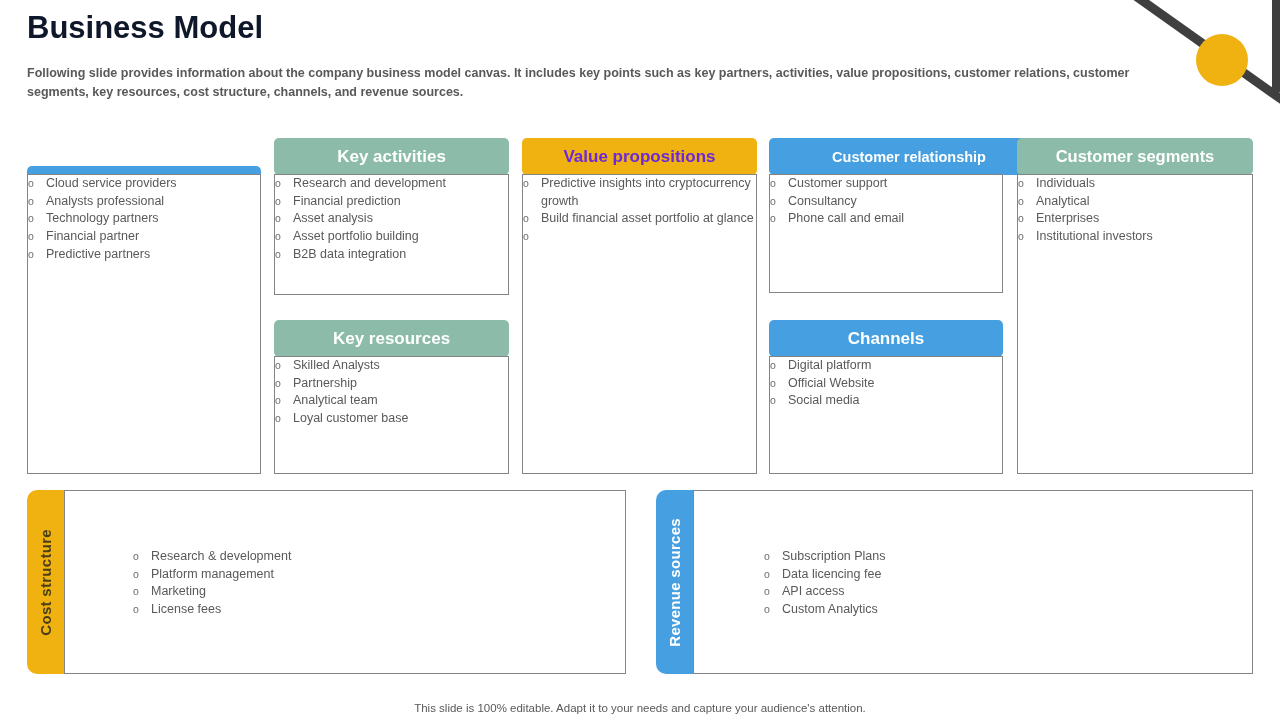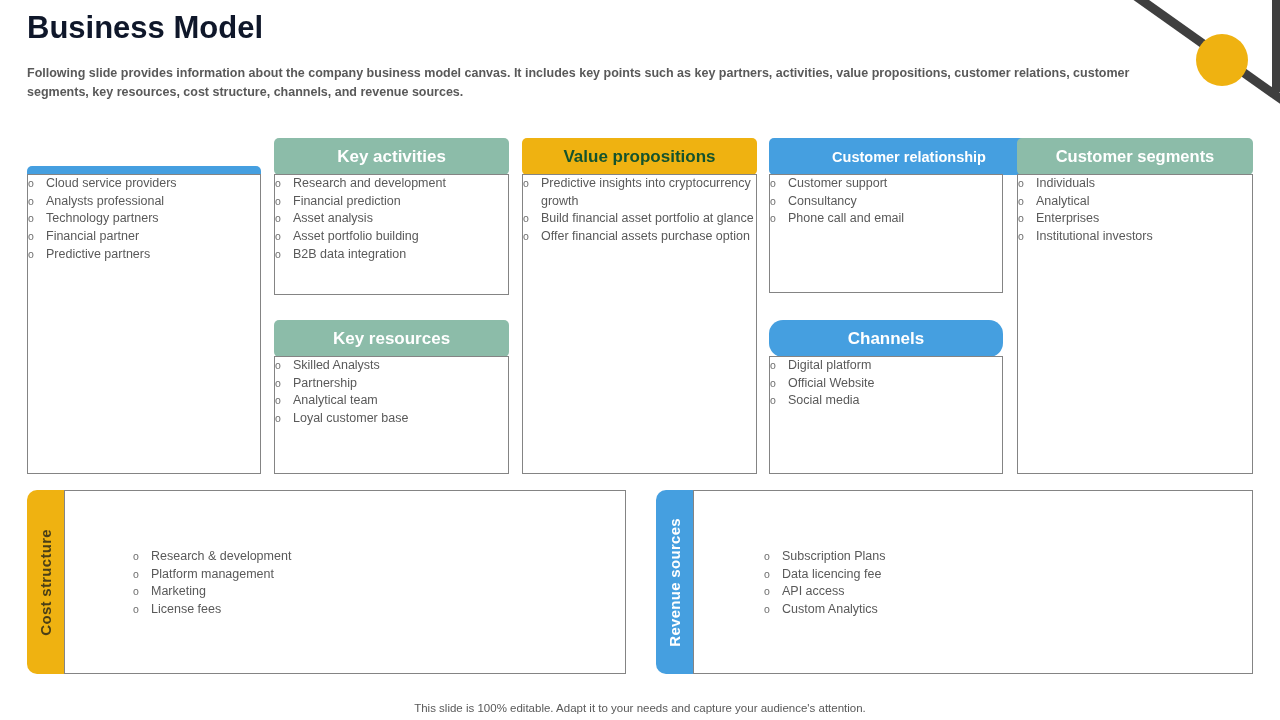--- a/index.html
+++ b/index.html
@@ -15,21 +15,21 @@
     position:absolute; left:27px; top:64px; width:1145px;
     font-size:12.5px; line-height:1.55; color:#595959;font-weight:bold;
   }
   .hdr {
     position:absolute; height:37px; border-radius:5px; box-sizing:border-box;
     display:flex; align-items:center; justify-content:center;
     font-weight:bold; color:#ffffff; font-size:17px;
   }
   .hdr-blue   { background:#459fe0; }
   .hdr-green  { background:#8cbca9; }
-  .hdr-yellow { background:#efb211; color:#14532d; }
+  .hdr-yellow { background:#efb211; color:#6d28d9; }
   .hdr-sm     { font-size:14.5px; }
   .box {
     position:absolute; background:#ffffff; border:1px solid #848484;
     box-sizing:border-box;
   }
   ul.blist { list-style:none; margin:0; padding:0; }
   ul.blist li { display:flex; align-items:flex-start; font-size:12.5px; color:#595959; line-height:17.7px; }
   ul.blist .b { flex:none; width:18px; font-size:10.5px; color:#6e6e6e; line-height:17.7px; }
   .pad-list { padding:20px 8px 0 18px; }
   .vtab {
@@ -140,21 +140,20 @@
       <li>
         <span class="b">o</span>
         <span>Predictive insights into cryptocurrency growth</span>
       </li>
       <li>
         <span class="b">o</span>
         <span>Build financial asset portfolio at glance</span>
       </li>
       <li>
         <span class="b">o</span>
-        <span>Offer financial assets purchase option</span>
       </li>
     </ul>
 </div>
 
 <div class="hdr hdr-blue hdr-sm" style="left:769px; top:138px; width:280px;">Customer relationship</div>
 <div class="box" style="left:769px; top:174px; width:234px; height:119px;">
   <ul class="blist pad-list">
       <li>
         <span class="b">o</span>
         <span>Customer support</span>
@@ -163,21 +162,21 @@
         <span class="b">o</span>
         <span>Consultancy</span>
       </li>
       <li>
         <span class="b">o</span>
         <span>Phone call and email</span>
       </li>
     </ul>
 </div>
 
-<div class="hdr hdr-blue" style="left:769px; top:320px; width:234px;border-radius:14px;">Channels</div>
+<div class="hdr hdr-blue" style="left:769px; top:320px; width:234px;">Channels</div>
 <div class="box" style="left:769px; top:356px; width:234px; height:118px;">
   <ul class="blist pad-list">
       <li>
         <span class="b">o</span>
         <span>Digital platform</span>
       </li>
       <li>
         <span class="b">o</span>
         <span>Official Website</span>
       </li>

